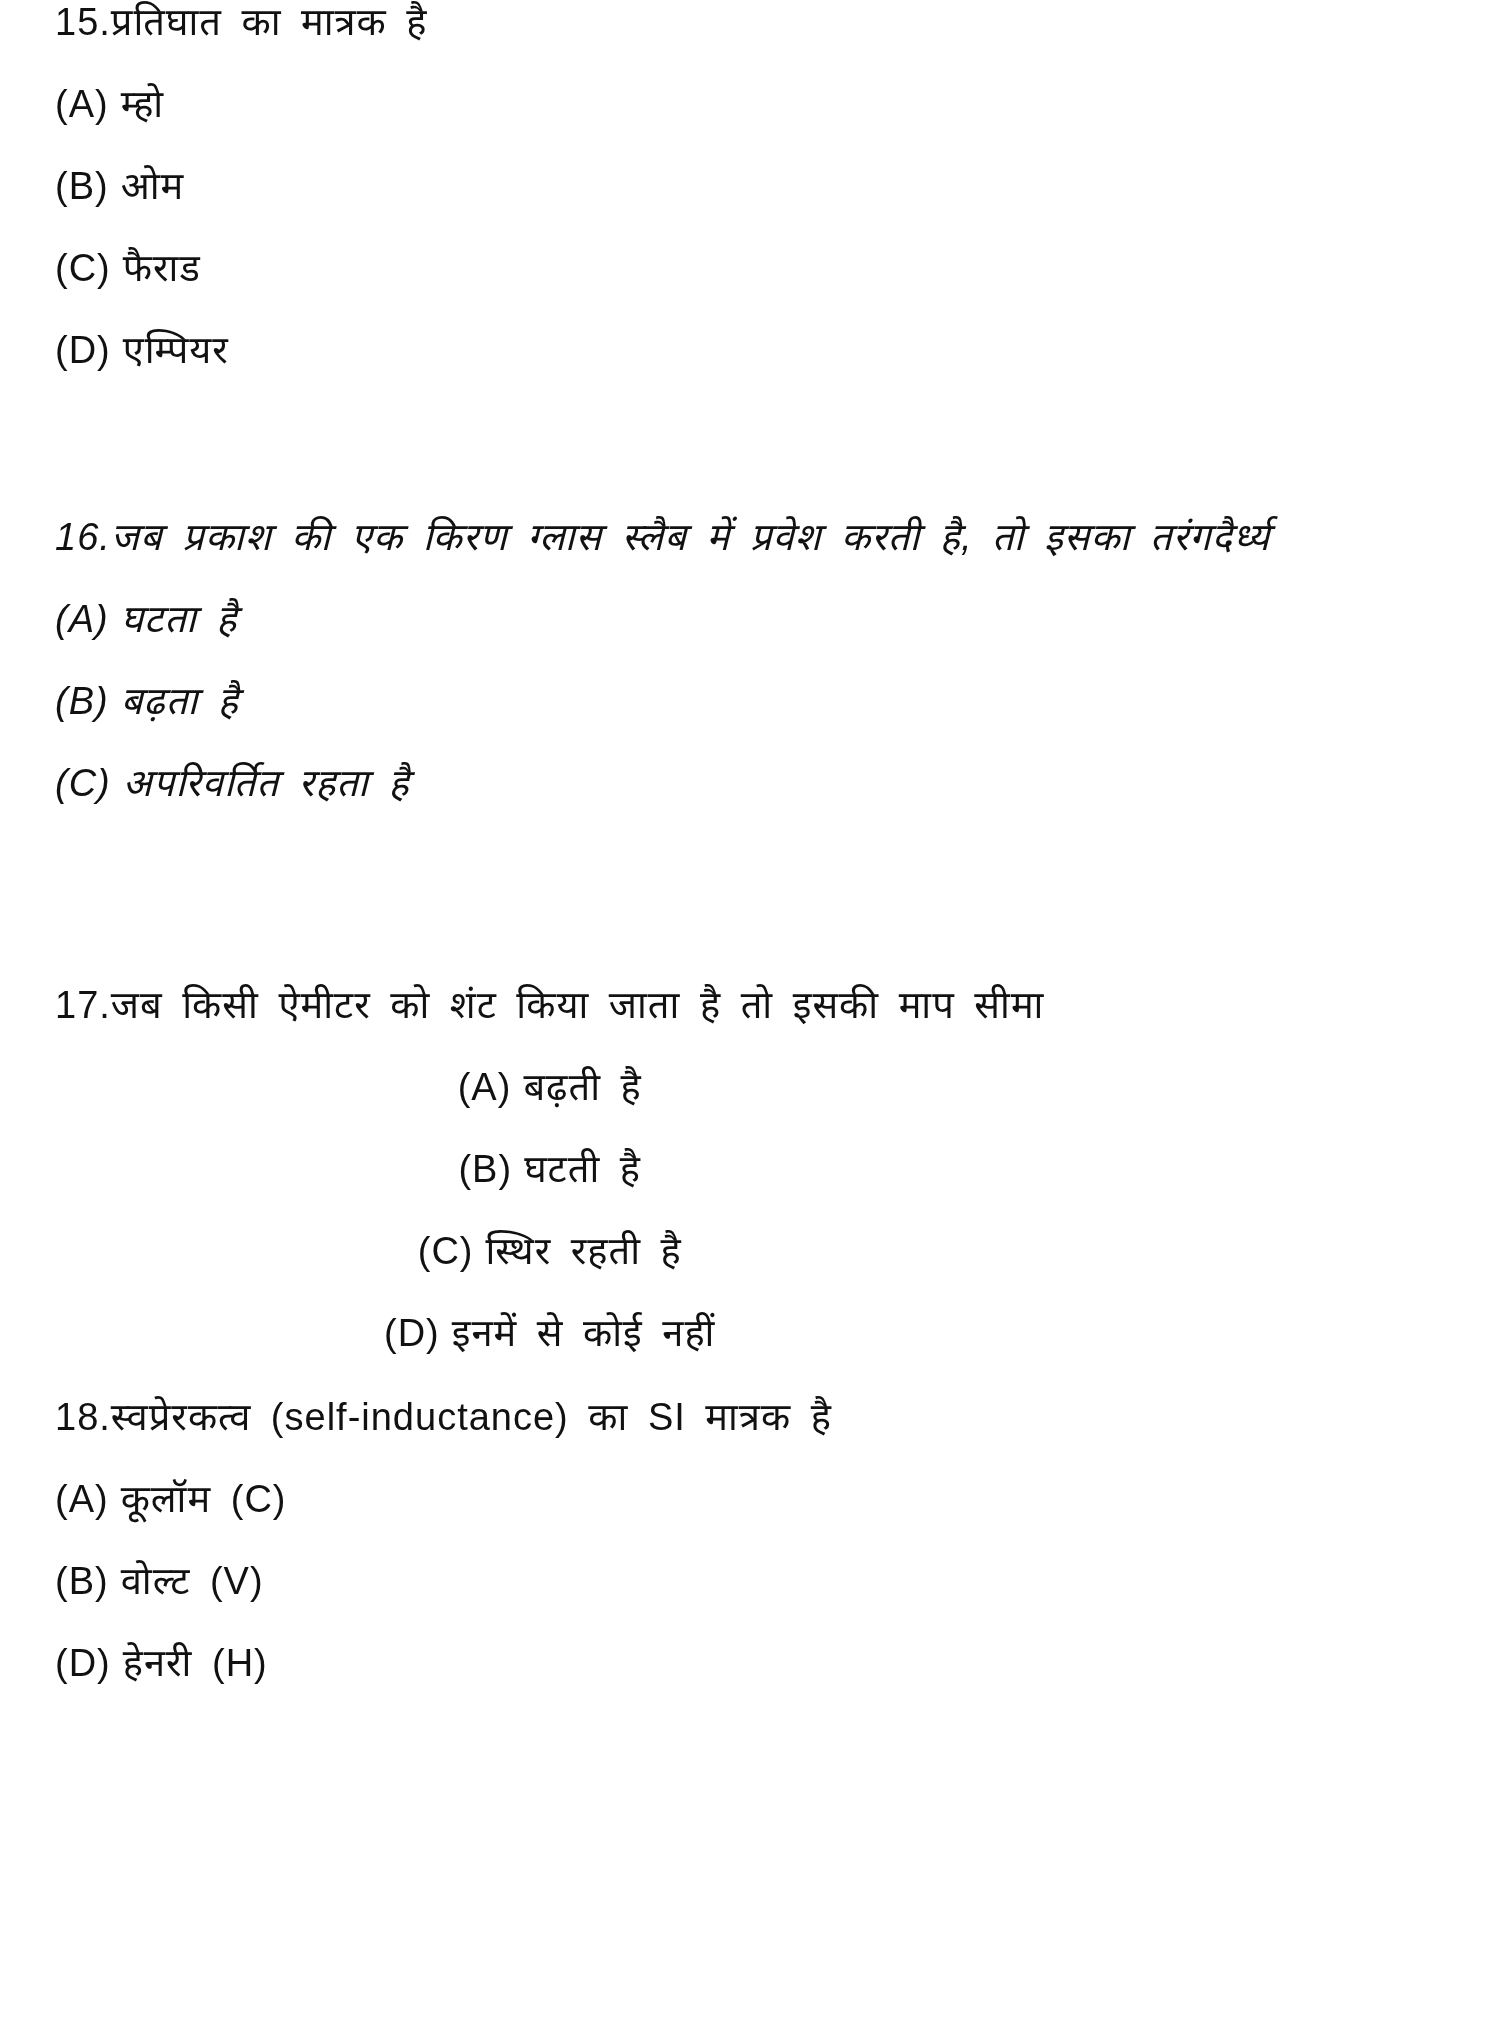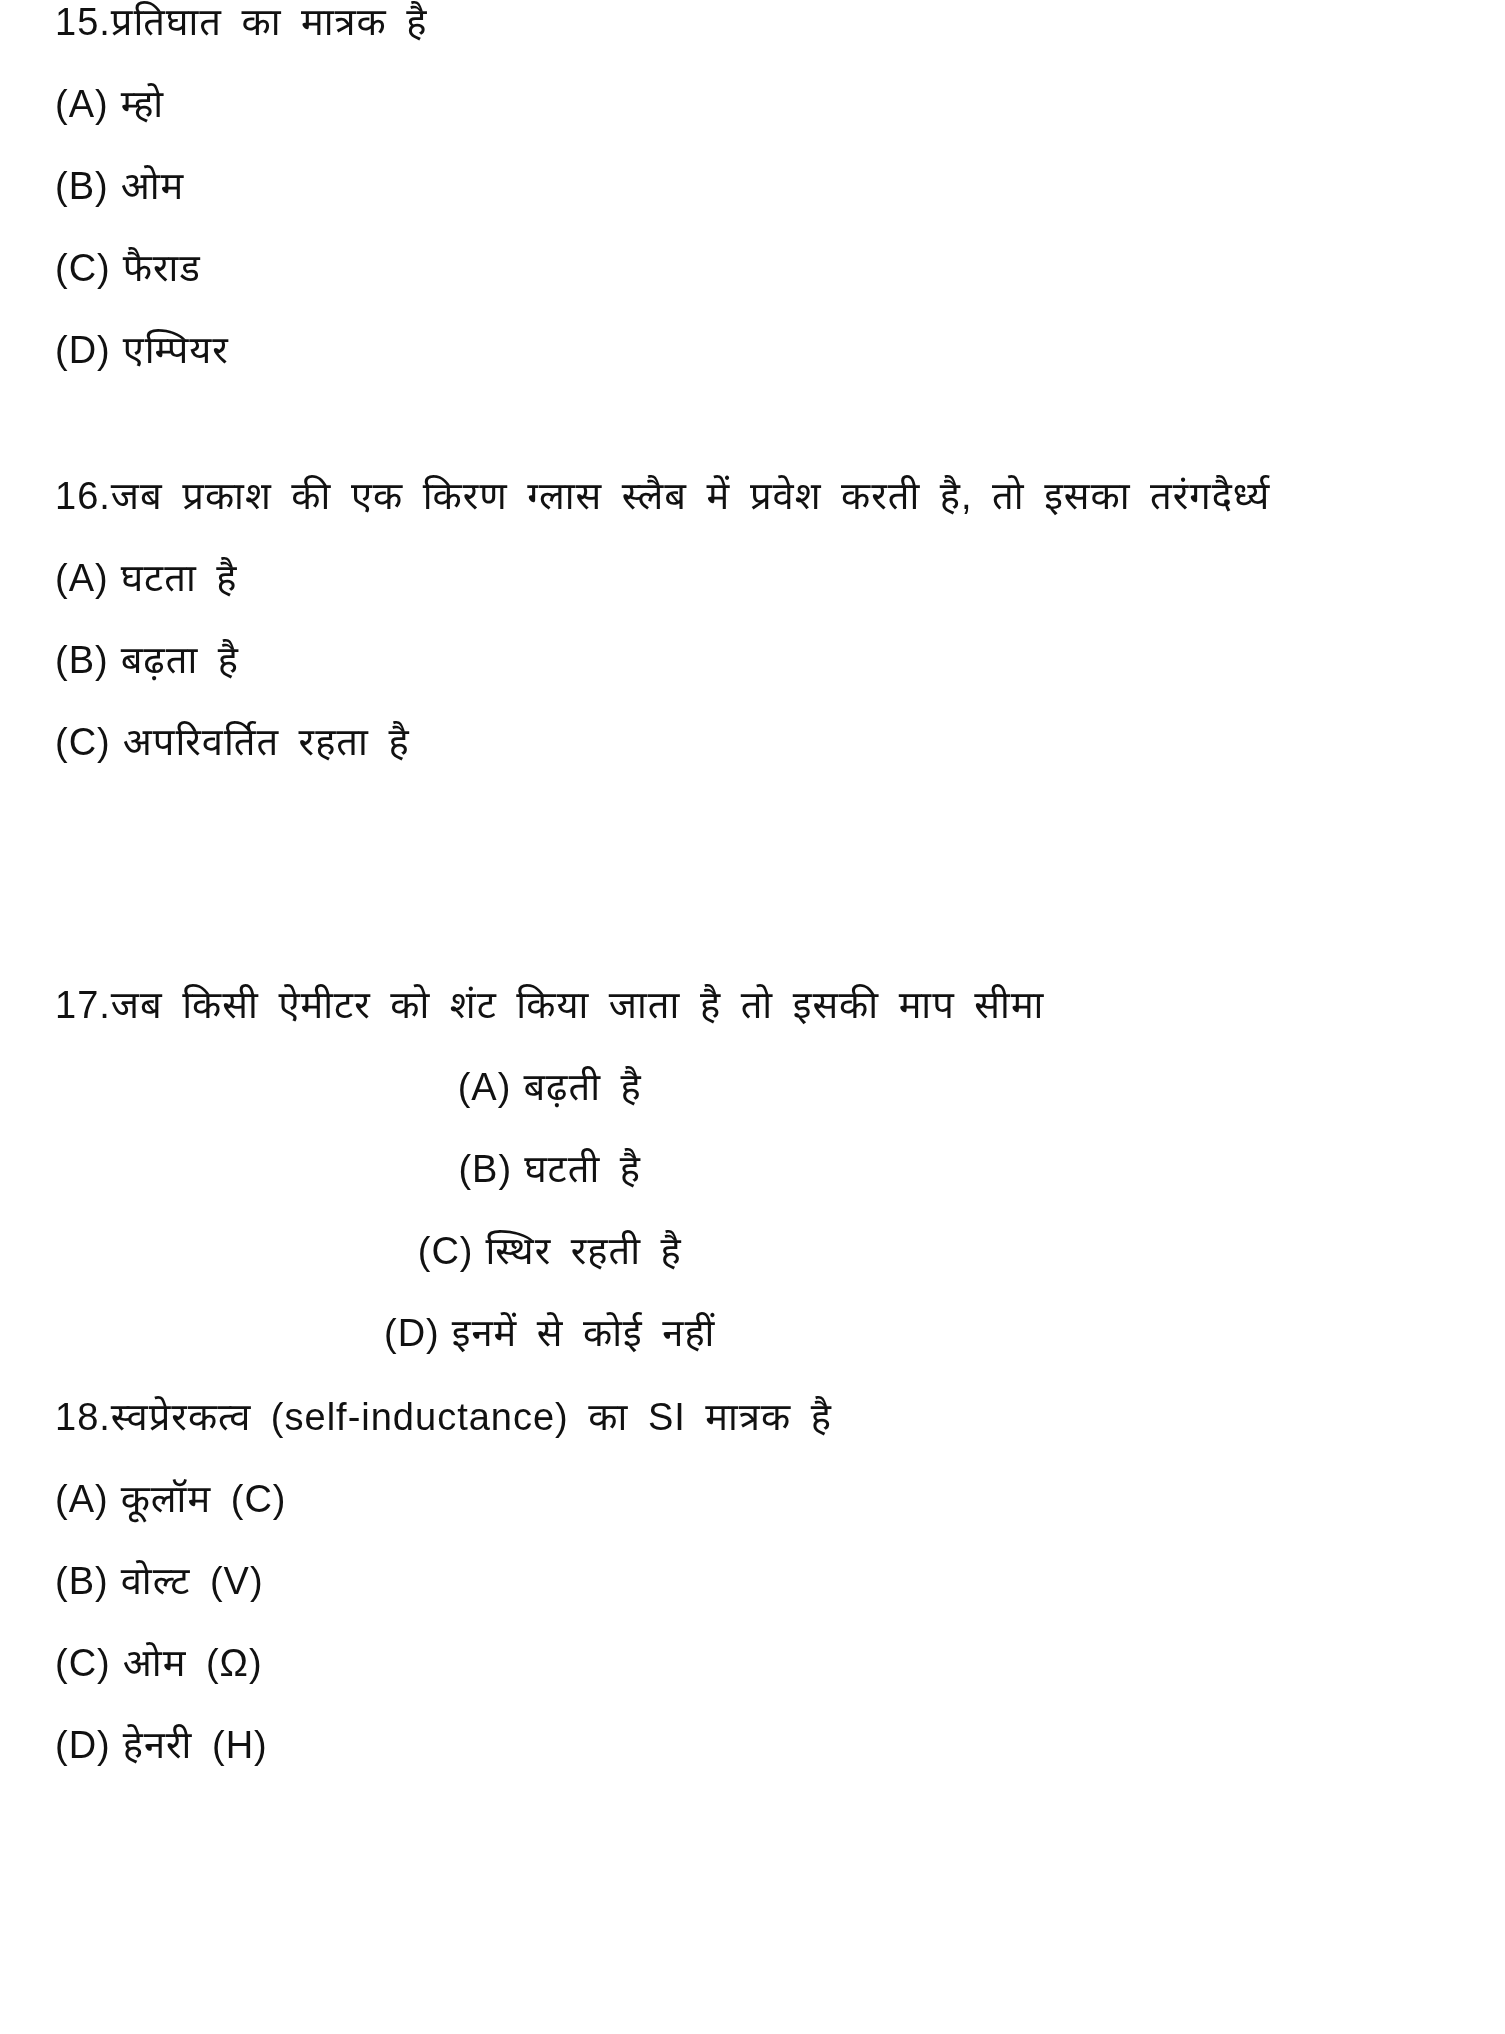--- a/index.html
+++ b/index.html
@@ -22,21 +22,21 @@
 <div class="q" style="top:-19px;">
   <div class="line stem">
     <span class="num">15.</span><span>प्रतिघात का मात्रक है</span>
   </div>
   <div class="line opt"><span class="lbl">(A)</span><span>म्हो</span></div>
   <div class="line opt"><span class="lbl">(B)</span><span>ओम</span></div>
   <div class="line opt"><span class="lbl">(C)</span><span>फैराड</span></div>
   <div class="line opt"><span class="lbl">(D)</span><span>एम्पियर</span></div>
 </div>
 
-<div class="q" style="top:455px;">
+<div class="q" style="top:496px;font-style:italic;">
   <div class="line stem">
     <span class="num">16.</span><span>जब प्रकाश की एक किरण ग्लास स्लैब में प्रवेश करती है, तो इसका तरंगदैर्ध्य</span>
   </div>
   <div class="line opt"><span class="lbl">(A)</span><span>घटता है</span></div>
   <div class="line opt"><span class="lbl">(B)</span><span>बढ़ता है</span></div>
   <div class="line opt"><span class="lbl">(C)</span><span>अपरिवर्तित रहता है</span></div>
 </div>
 
 <div class="q" style="top:964px;text-align:center;">
   <div class="line stem">
@@ -47,15 +47,14 @@
   <div class="line opt"><span class="lbl">(C)</span><span>स्थिर रहती है</span></div>
   <div class="line opt"><span class="lbl">(D)</span><span>इनमें से कोई नहीं</span></div>
 </div>
 
 <div class="q" style="top:1376px;">
   <div class="line stem">
     <span class="num">18.</span><span>स्वप्रेरकत्व (self-inductance) का SI मात्रक है</span>
   </div>
   <div class="line opt"><span class="lbl">(A)</span><span>कूलॉम (C)</span></div>
   <div class="line opt"><span class="lbl">(B)</span><span>वोल्ट (V)</span></div>
-  <div class="line opt"><span class="lbl">(C)</span><span>ओम (Ω)</span></div>
   <div class="line opt"><span class="lbl">(D)</span><span>हेनरी (H)</span></div>
 </div>
 
 </body></html>

